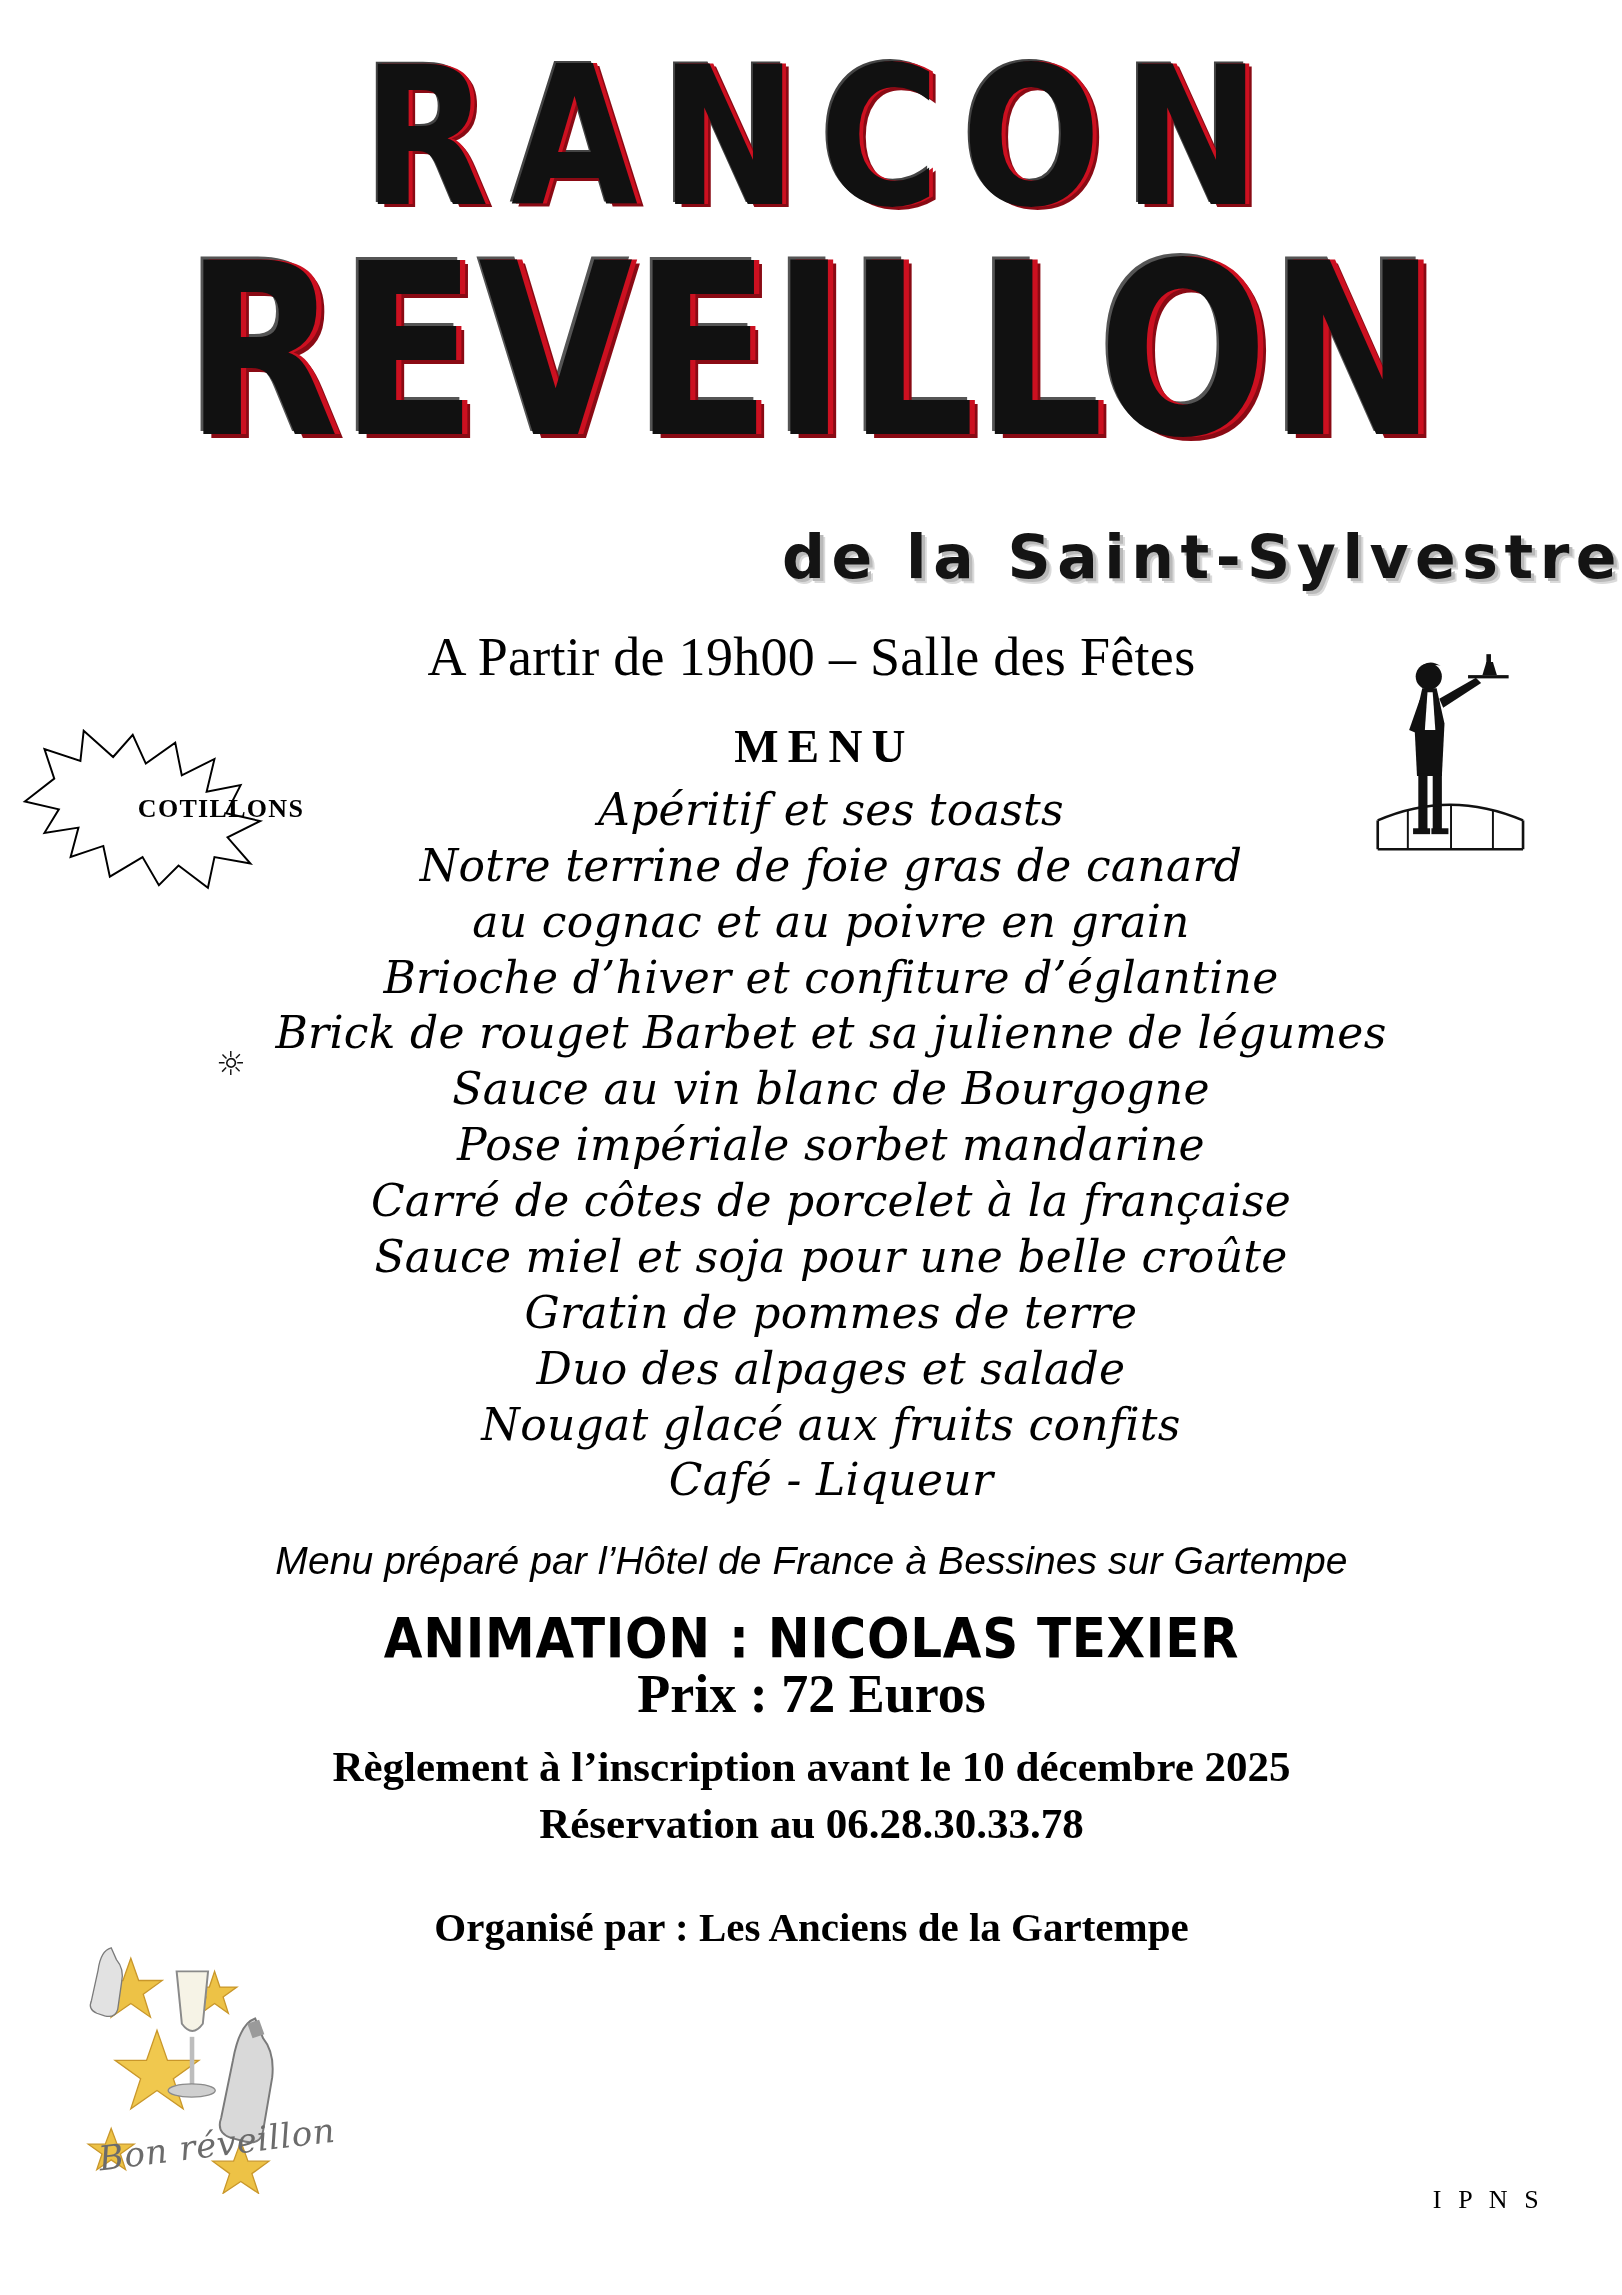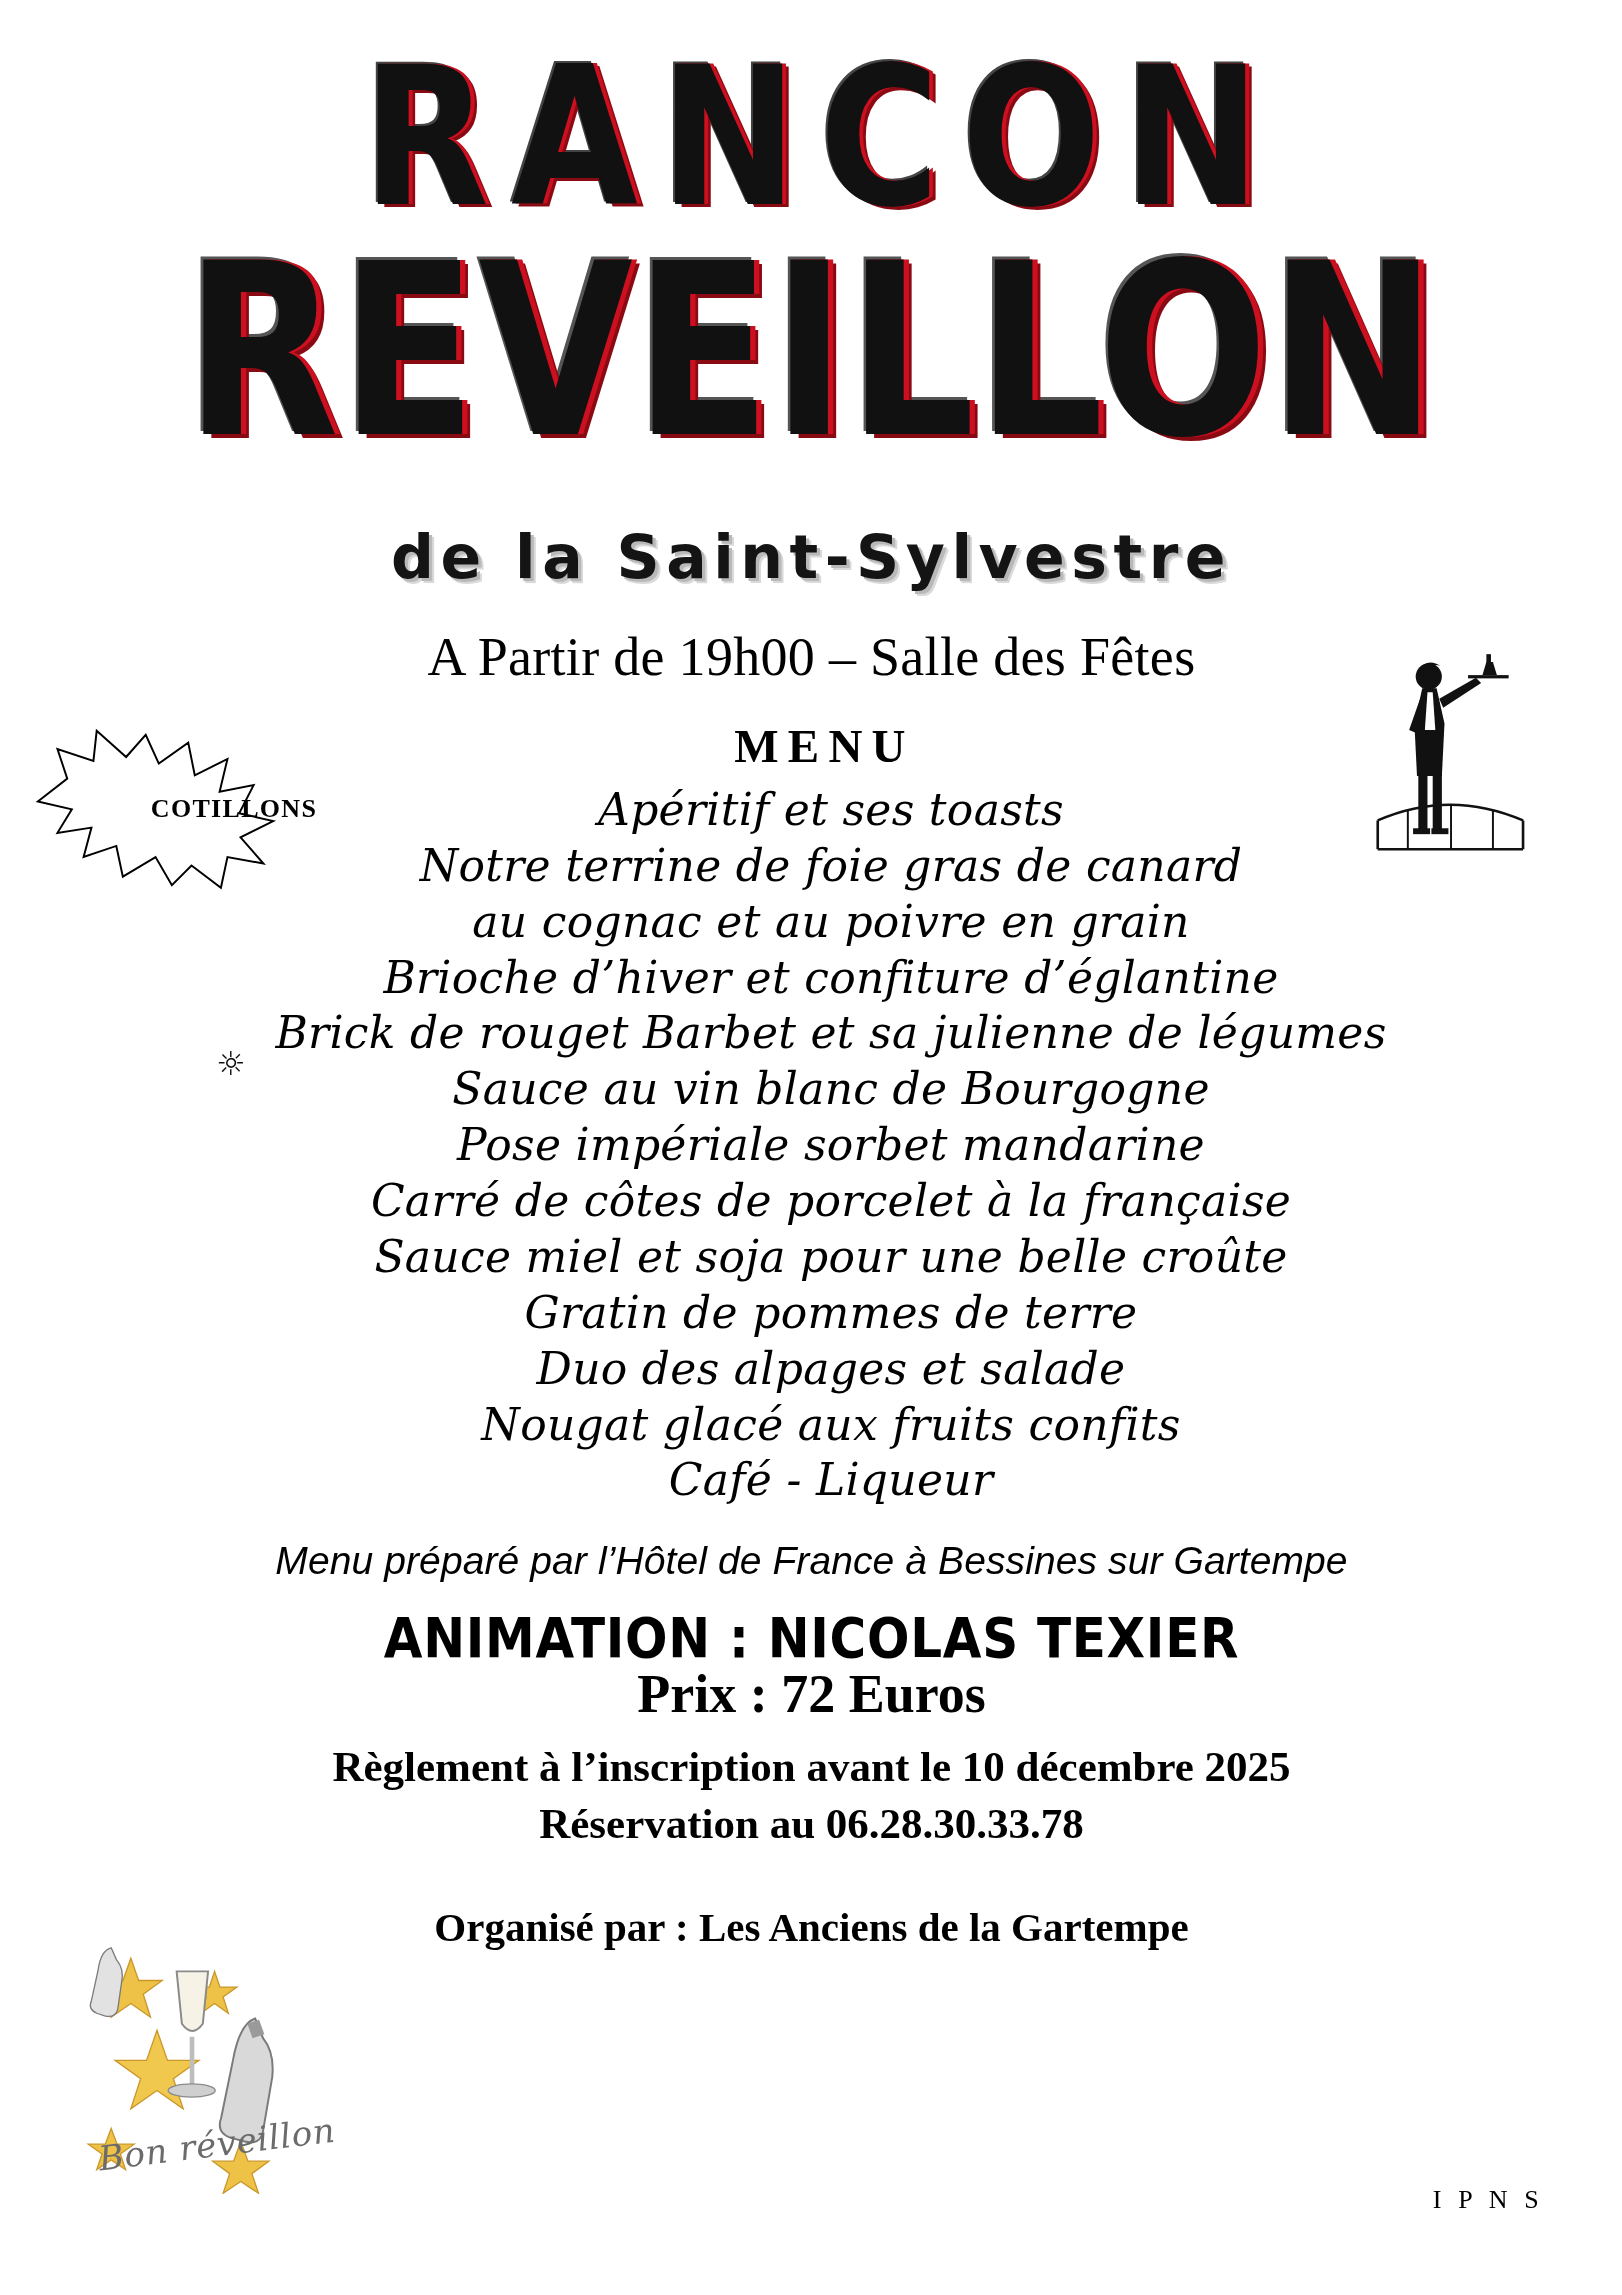--- a/index.html
+++ b/index.html
@@ -62,20 +62,21 @@
   }
 
   .subtitle {
     font-family: "DejaVu Sans", sans-serif;
     font-weight: bold;
     font-size: 60px;
     letter-spacing: 6.5px;
     color: #141414;
     text-shadow: 3.3px 2.6px 0 #b9b9b9, 5.2px 4.6px 0 #dadada;
     margin-top: 98px;
+    text-align: right;
   }
 
   .time-line {
     font-family: "Liberation Serif", serif;
     font-size: 54px;
     margin-top: 34px;
     text-align: center;
     letter-spacing: 0.3px;
   }
 
@@ -169,21 +170,21 @@
     font-family: "Liberation Serif", serif;
     font-size: 26px;
     letter-spacing: 5.2px;
     font-weight: normal;
     text-align: center;
   }
 
   
   .cotillons {
     position: absolute;
-    left: 31px;
+    left: 18px;
     top: 723px;
     width: 406px;
     height: 170px;
   }
   .cotillons svg { display: block; }
   .cotillons .label {
     position: absolute;
     left: 0; right: 0;
     top: 71px;
     text-align: center;

